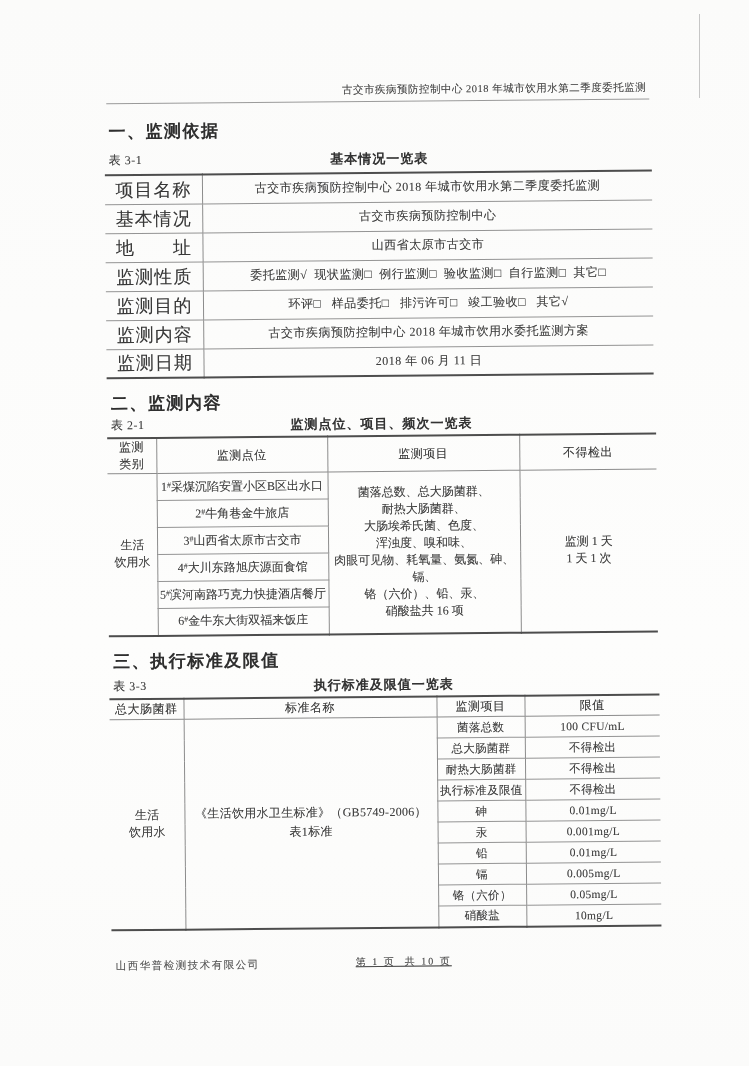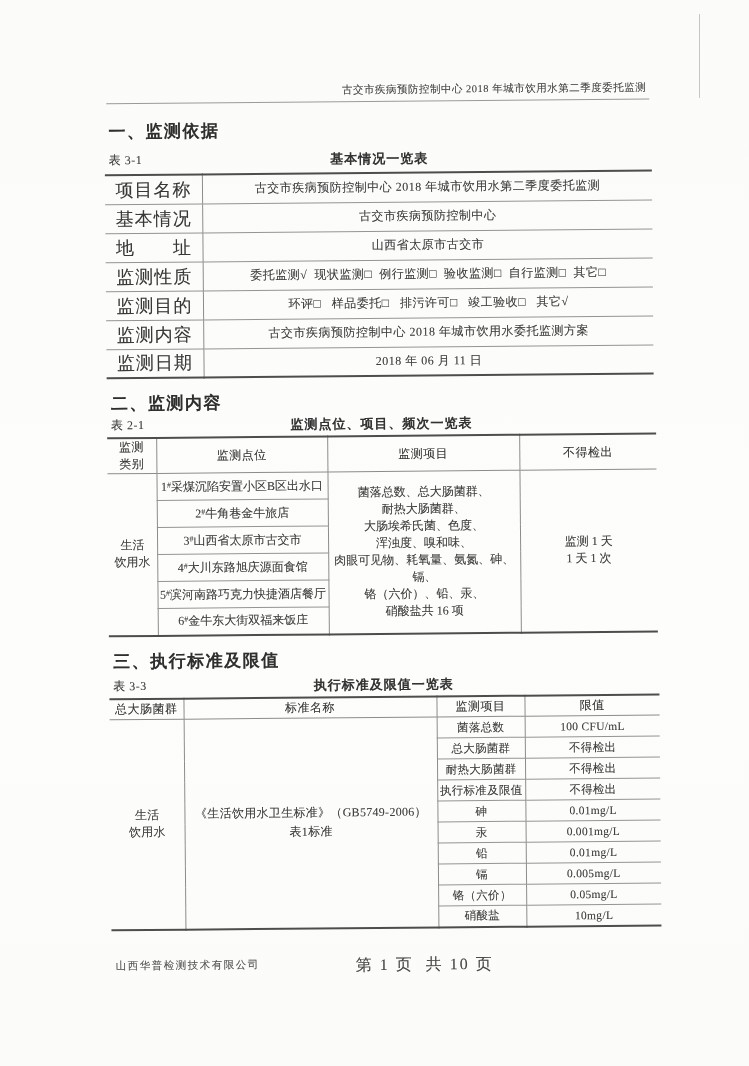--- a/index.html
+++ b/index.html
@@ -75,21 +75,21 @@
   .t3 th{border-bottom:1px solid #8c8c8c;font-size:12px;letter-spacing:.5px;color:#373737;}
   .t3 tbody tr{height:21px;}
   .t3 td{font-size:11.5px;letter-spacing:.3px;}
   .t3 .c-cat{border-right:1px solid #8c8c8c;line-height:17px;font-size:12px;}
   .t3 .c-std{border-right:1px solid #8c8c8c;line-height:19px;font-size:12px;}
   .t3 .c-item{border-right:1px solid #8c8c8c;border-bottom:1px solid #949494;}
   .t3 .c-limit{border-bottom:1px solid #949494;}
   .t3 tbody tr.last .c-item,.t3 tbody tr.last .c-limit{border-bottom:none;}
   
   .foot-company{position:absolute;top:957px;left:112px;font-size:10.5px;letter-spacing:1.5px;color:#565656;}
-  .foot-page{position:absolute;top:955px;left:352px;font-size:16px;letter-spacing:2px;color:#4a4a4a;white-space:pre;}
+  .foot-page{position:absolute;top:955px;left:352px;font-size:10px;letter-spacing:2px;color:#4a4a4a;white-space:pre;text-decoration:underline;}
   
   .artifact-line{position:absolute;top:14px;left:699px;width:1px;height:84px;background:#c6c6c6;}
 </style>
 </head>
 <body>
 
 <div class="page">
   <div class="artifact-line"></div>
   <div class="scan">
 

